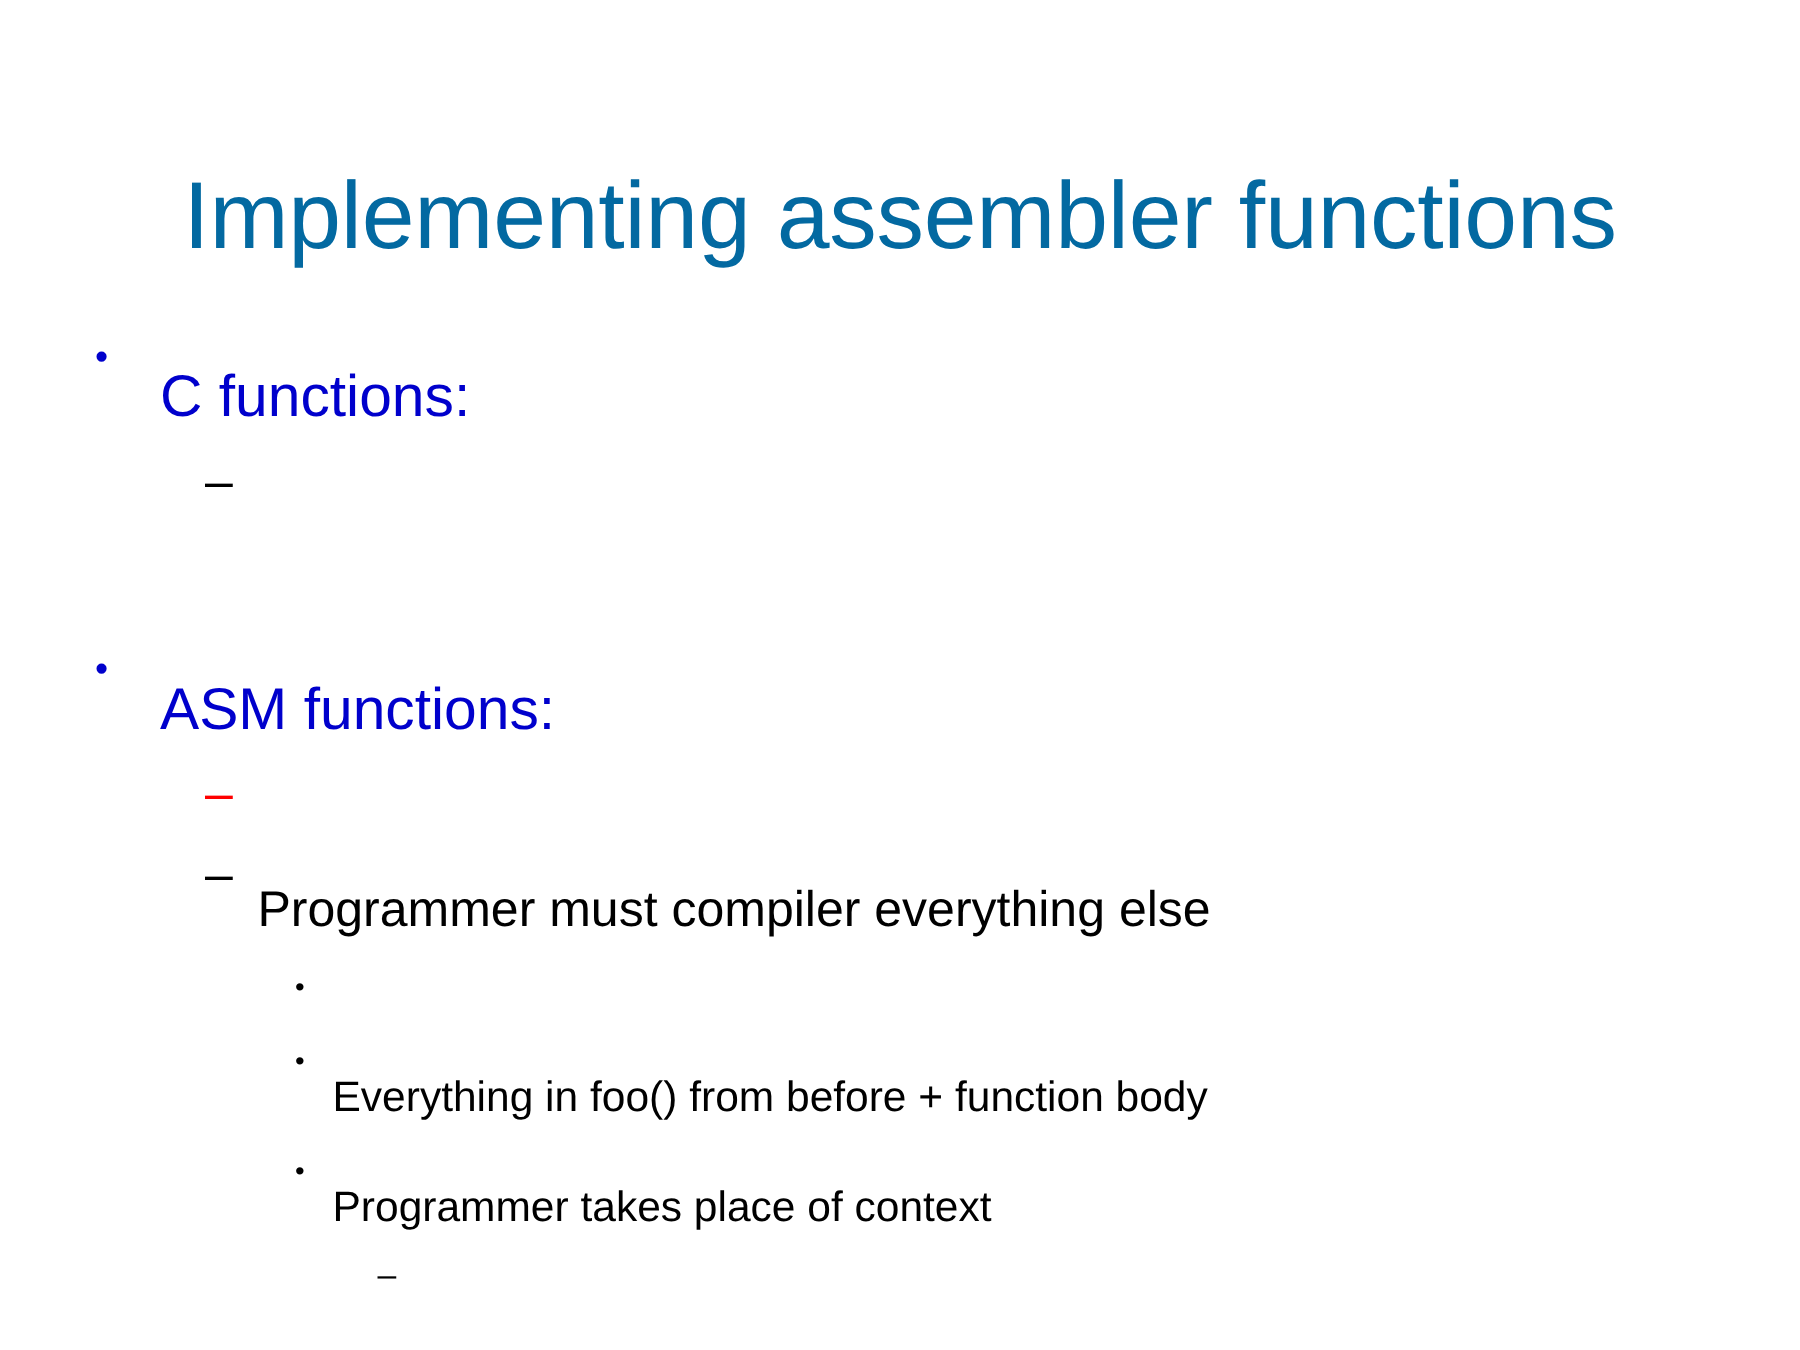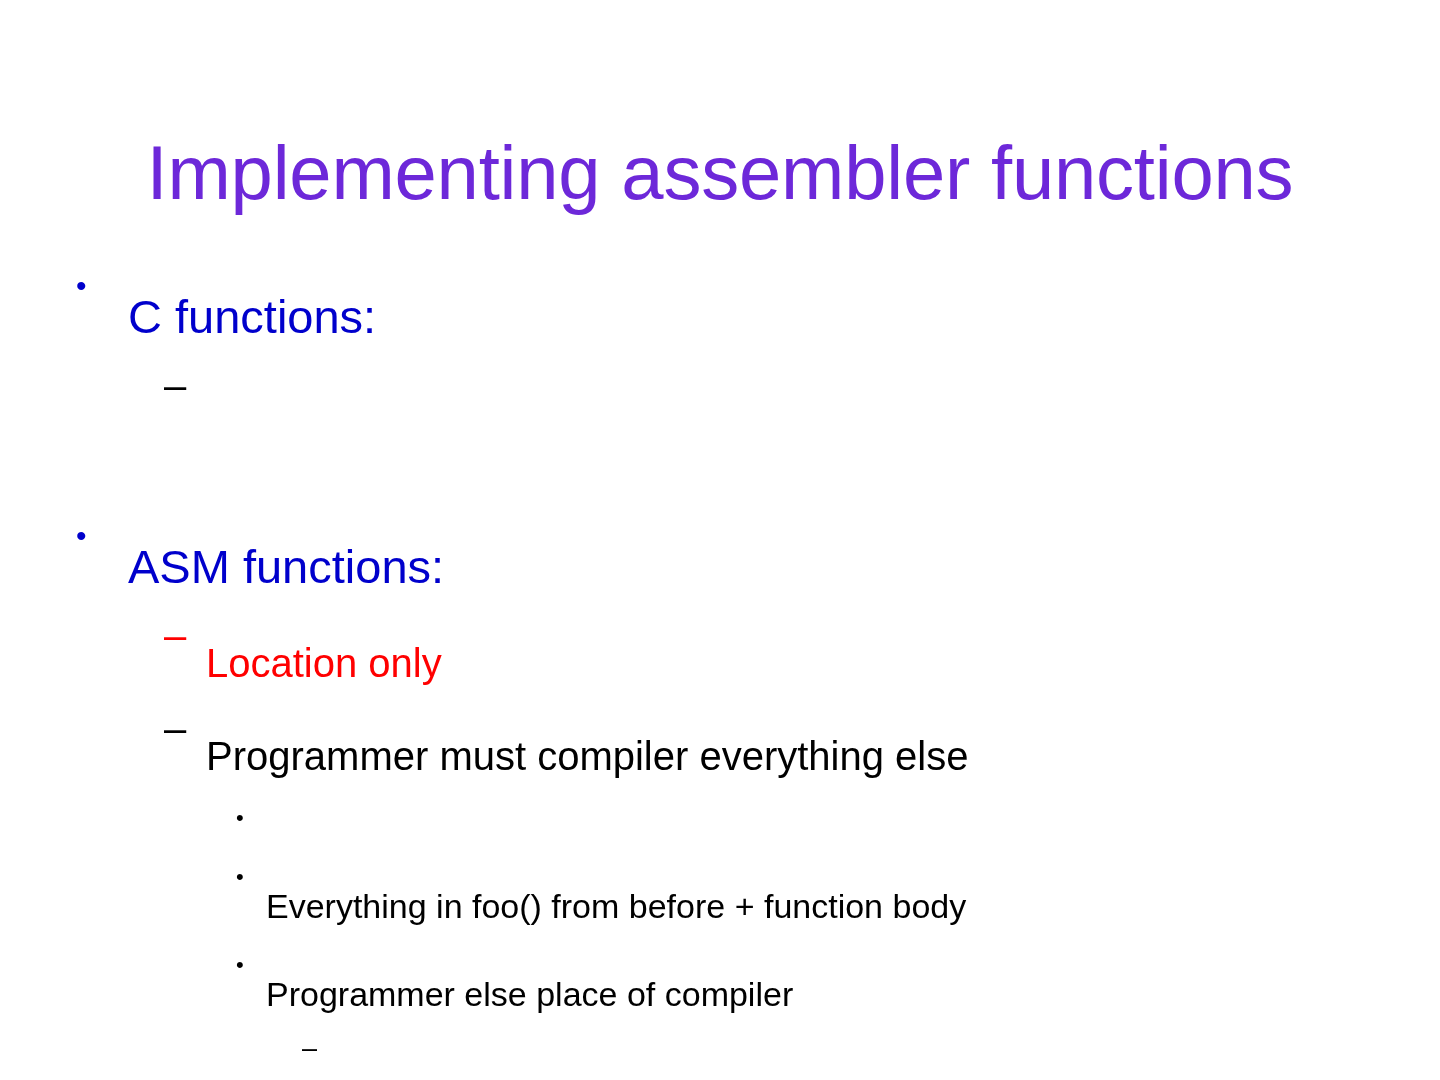--- a/index.html
+++ b/index.html
@@ -23,21 +23,21 @@
   
   .slide-title {
     position: absolute;
     left: 72px;
     top: 78px;
     width: 1296px;
     text-align: center;
     font-size: 76px;
     line-height: 1.15;
     font-weight: 400;
-    color: #6d28d9;
+    color: #0369a1;
     letter-spacing: -0.2px;
     white-space: nowrap;
   }
 
   
   .body-area {
     position: absolute;
     left: 76px;
     top: 258px;
     width: 1300px;
@@ -148,40 +148,39 @@
 
     <div class="spacer"></div>
 
     <div class="line lvl1 blue" style="color: rgb(0, 0, 204);">
       <span class="marker">•</span>
       <span class="line-text">ASM functions:</span>
     </div>
 
     <div class="line lvl2 indent2 red" style="color: rgb(255, 0, 0);">
       <span class="marker">–</span>
-      <span class="line-text">Location only</span>
     </div>
 
     <div class="line lvl2 indent2" style="color: rgb(0, 0, 0);">
       <span class="marker">–</span>
       <span class="line-text">Programmer must compiler everything else</span>
     </div>
 
     <div class="line lvl3" style="color: rgb(0, 0, 0);">
       <span class="marker">•</span>
     </div>
 
     <div class="line lvl3" style="color: rgb(0, 0, 0);">
       <span class="marker">•</span>
       <span class="line-text">Everything in foo() from before + function body</span>
     </div>
 
     <div class="line lvl3" style="color: rgb(0, 0, 0);">
       <span class="marker">•</span>
-      <span class="line-text">Programmer else place of compiler</span>
+      <span class="line-text">Programmer takes place of context</span>
     </div>
 
     <div class="line lvl4" style="color: rgb(0, 0, 0);">
       <span class="marker">–</span>
     </div>
 
   </div>
 </div>
 
 </body></html>

